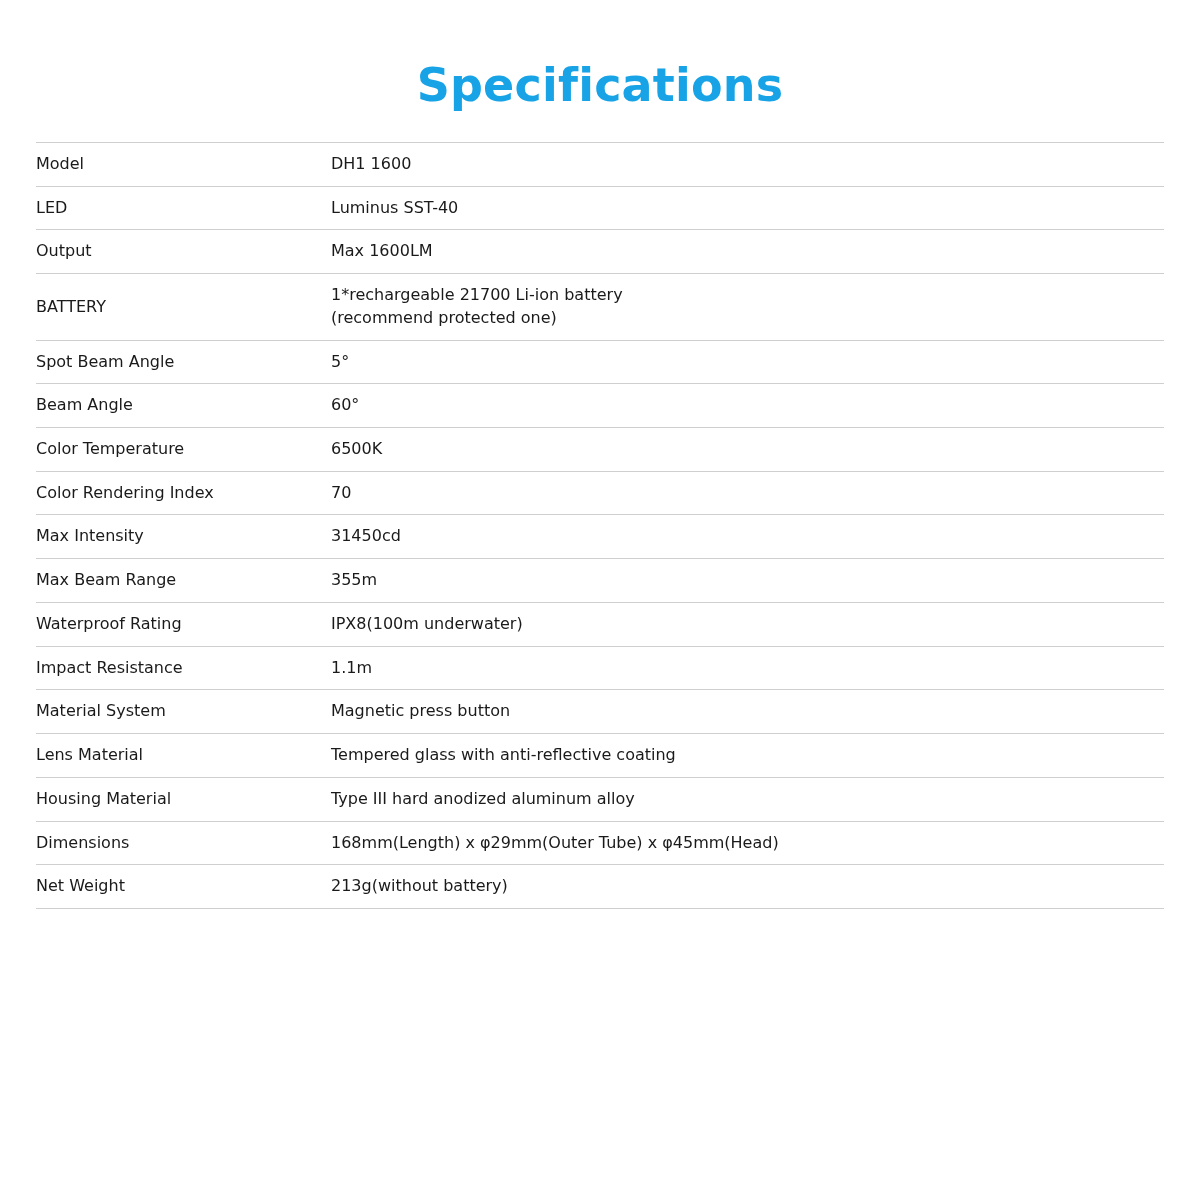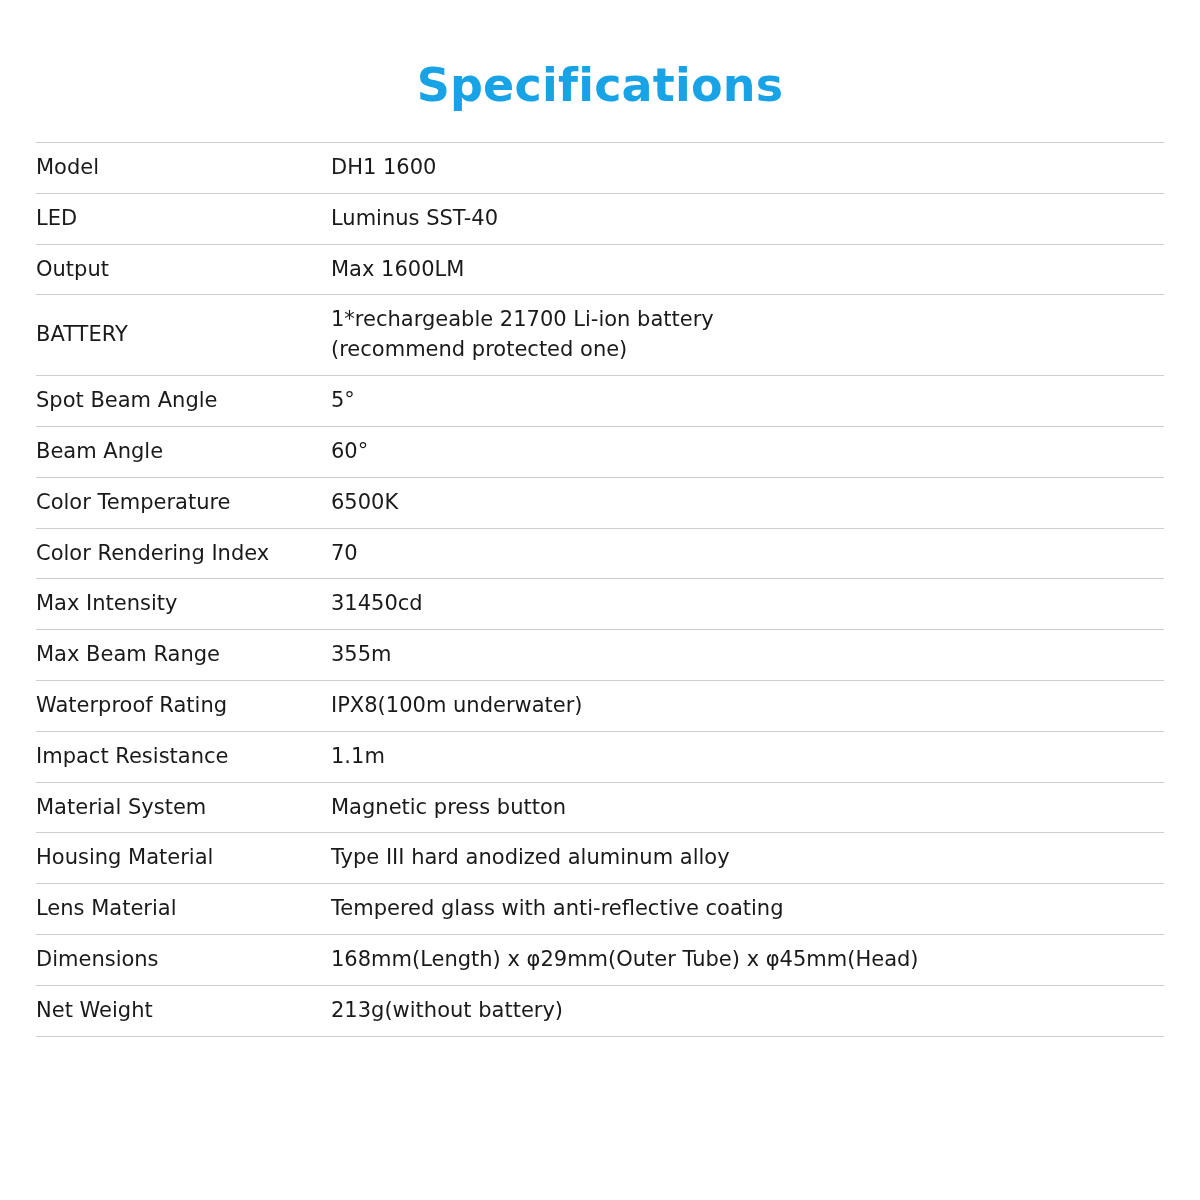--- a/index.html
+++ b/index.html
@@ -34,21 +34,21 @@
   }
   table.spec {
     width: 1128px;
     border-collapse: collapse;
     table-layout: fixed;
     margin: 0;
   }
   table.spec td {
     border-bottom: 1px solid #cfcfcf;
     vertical-align: middle;
-    font-size: 21px;
+    font-size: 16px;
     line-height: 1.42;
     color: #1a1a1a;
     padding: 10px 0 10px 0;
   }
   table.spec tr:first-child td {
     border-top: 1px solid #cfcfcf;
   }
   td.k {
     width: 295px;
     padding-left: 4px;
@@ -141,29 +141,29 @@
             <span class="v-line">1.1m</span>
           </td>
         </tr>
         <tr>
           <td class="k">Material System</td>
           <td class="v">
             <span class="v-line">Magnetic press button</span>
           </td>
         </tr>
         <tr>
+          <td class="k">Lens Material</td>
+          <td class="v">
+            <span class="v-line">Tempered glass with anti-reflective coating</span>
+          </td>
+        </tr>
+        <tr>
           <td class="k">Housing Material</td>
           <td class="v">
             <span class="v-line">Type III hard anodized aluminum alloy</span>
-          </td>
-        </tr>
-        <tr>
-          <td class="k">Lens Material</td>
-          <td class="v">
-            <span class="v-line">Tempered glass with anti-reflective coating</span>
           </td>
         </tr>
         <tr>
           <td class="k">Dimensions</td>
           <td class="v">
             <span class="v-line">168mm(Length) x φ29mm(Outer Tube) x φ45mm(Head)</span>
           </td>
         </tr>
         <tr>
           <td class="k">Net Weight</td>

